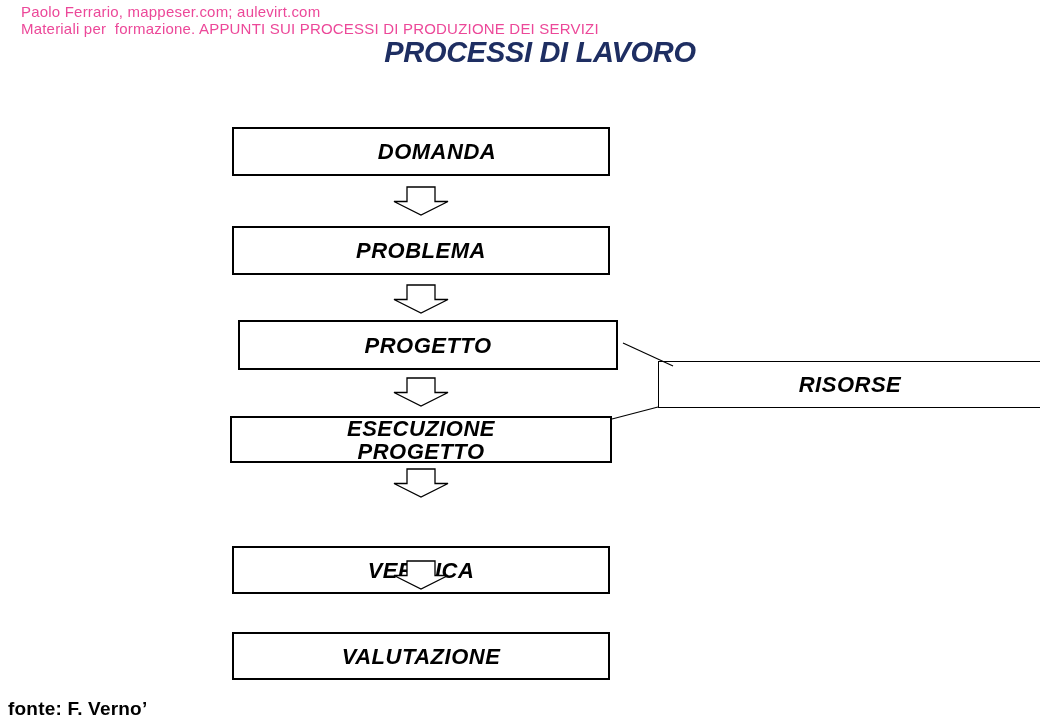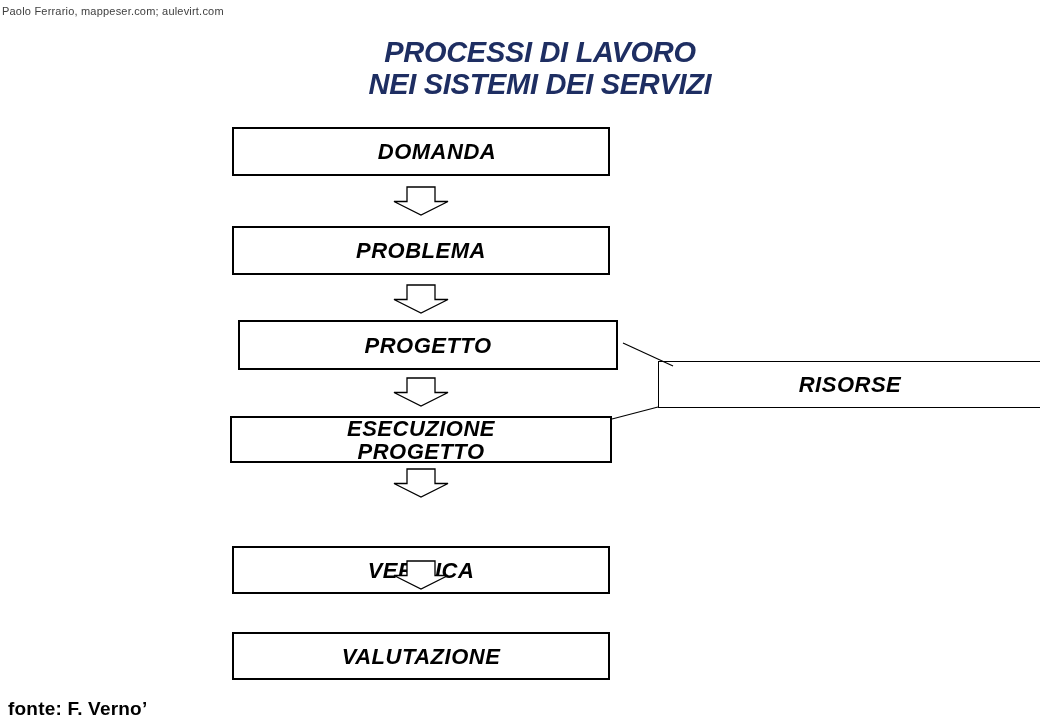--- a/index.html
+++ b/index.html
@@ -1,22 +1,22 @@
 <!DOCTYPE html>
 <html><head>
 <meta charset="utf-8">
 <style>
   html,body{margin:0;padding:0;background:#ffffff;}
   .stage{
     position:relative;width:1040px;height:720px;background:#ffffff;overflow:hidden;
     font-family:"Liberation Sans",sans-serif;color:#000;
   }
   .hdr{
-    position:absolute;left:2px;white-space:pre-wrap;
-    font-size:11px;line-height:17px;letter-spacing:.2px;color:#404040;
+    position:absolute;left:21px;white-space:pre-wrap;
+    font-size:15px;line-height:17px;letter-spacing:.2px;color:#ec4899;
   }
   .hdr.l1{top:3px;}
   .hdr.l2{top:20px;}
   .title{
     position:absolute;left:0;right:0;top:36px;text-align:center;
     font-weight:bold;font-style:italic;font-size:29px;line-height:32px;
     letter-spacing:-0.3px;
   }
   .box{
     position:absolute;background:#fff;border:2px solid #000;box-sizing:border-box;
@@ -30,24 +30,24 @@
     position:absolute;left:8px;top:698px;
     font-weight:bold;font-size:19px;letter-spacing:.2px;
   }
 </style>
 </head>
 <body>
 
 <div class="stage">
 
   <div class="hdr l1">Paolo Ferrario, mappeser.com; aulevirt.com</div>
+  <div class="hdr l2">Materiali per  formazione. APPUNTI SUI PROCESSI DI PRODUZIONE DEI SERVIZI</div>
 
   <div class="title" style="color:#1E2E62;padding-left:40px;">
     <div>PROCESSI DI LAVORO</div>
-    <div>NEI SISTEMI DEI SERVIZI</div>
   </div>
 
   <div class="box" style="left:232px;top:127px;width:378px;height:49px;padding-left:32px;">
     <span>DOMANDA</span>
   </div>
 
   <div class="box" style="left:232px;top:226px;width:378px;height:49px;">
     <span>PROBLEMA</span>
   </div>
 

